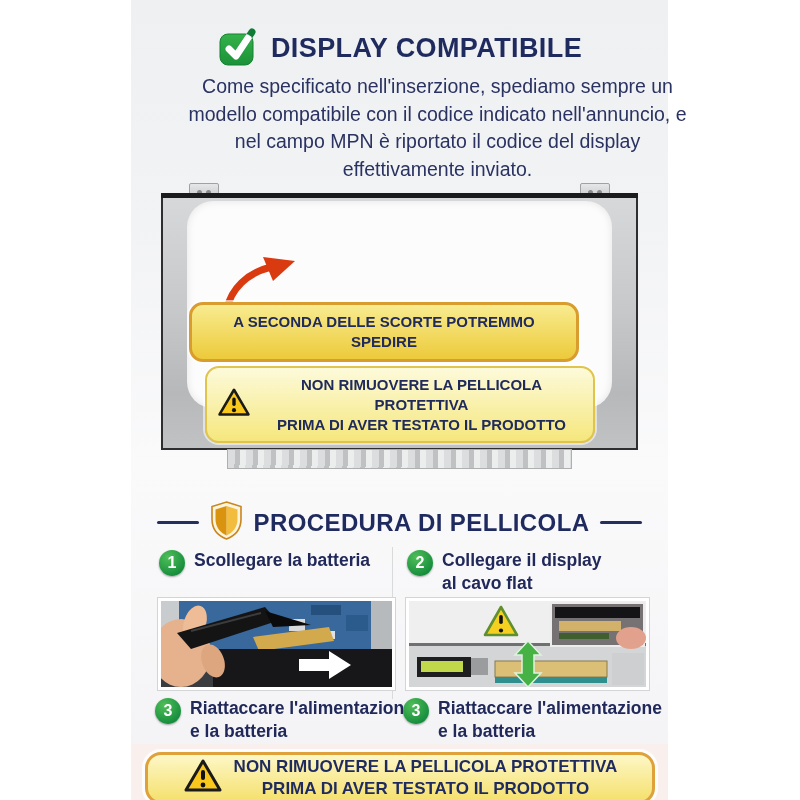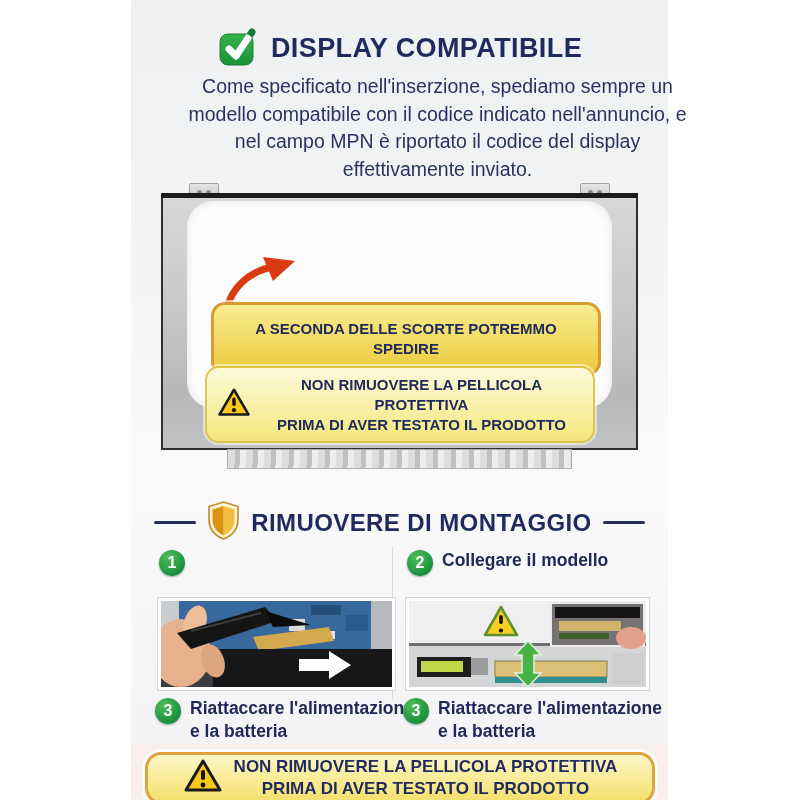--- a/index.html
+++ b/index.html
@@ -24,21 +24,21 @@
   .panel-topbar { position:absolute; top:10px; left:0; right:0; height:7px; background:#1b1b1d; }
   .panel-body { position:absolute; top:15px; left:0; right:0; height:252px;
                 background:linear-gradient(180deg,#d6d8da 0%,#c6c8ca 45%,#b6b8ba 78%,#c0c2c4 100%);
                 border:2px solid #2e2e30; border-top:none; }
   .panel-inner { position:absolute; top:3px; left:24px; right:24px; bottom:40px; background:#fcfcfd;
                  border-radius:26px; box-shadow:inset 0 0 8px rgba(0,0,0,.10); }
   .foil { position:absolute; left:66px; top:266px; width:345px; height:20px;
           background:repeating-linear-gradient(92deg,#dcdddf 0 7px,#c0c1c3 7px 12px,#eceded 12px 18px);
           border:1px solid #adafb1; }
 
-  .label-stock { position:absolute; top:119px; left:50px; width:390px; padding:14px 8px; text-align:center;
+  .label-stock { position:absolute; top:119px; left:28px; width:390px; padding:7px 8px; text-align:center;
                  border:3px solid #d99c2e; border-radius:14px; background:linear-gradient(180deg,#f8ec90,#ecca3a);
                  box-shadow:0 0 0 2px rgba(255,255,255,.65); }
   .label-stock div { font-size:15px; font-weight:bold; color:#202b5c; line-height:1.32; }
   .label-film { position:absolute; top:183px; left:44px; width:390px; padding:7px 10px;
                 border:2px solid #e0c44c; border-radius:14px; background:linear-gradient(180deg,#fdfada,#f5e77d);
                 display:flex; align-items:center; justify-content:center; gap:9px;
                 box-shadow:0 0 0 2px rgba(255,255,255,.55); }
   .label-film .txt { text-align:center; font-size:15px; font-weight:bold; color:#202b5c; line-height:1.32; }
   .red-arrow { position:absolute; left:52px; top:72px; }
 
@@ -143,36 +143,38 @@
 
     <div class="proc-heading">
       <span class="h-line"></span>
       <span>
         <svg width="33" height="39" viewBox="0 0 33 39">
           <path d="M16.5 1 L31 5.5 V18 C31 28.5 24.5 35 16.5 38 C8.5 35 2 28.5 2 18 V5.5 Z" fill="#fdf4dd" stroke="#c8861d" stroke-width="1.6"></path>
           <path d="M16.5 5 L27.5 8.5 V18 C27.5 26.5 22.5 31.8 16.5 34.4 Z" fill="#f2bc3e"></path>
           <path d="M16.5 5 L5.5 8.5 V18 C5.5 26.5 10.5 31.8 16.5 34.4 Z" fill="#d9930f"></path>
         </svg>
       </span>
-      <span class="proc-title">RIMUOVERE DI MONTAGGIO</span>
+      <span class="proc-title">PROCEDURA DI PELLICOLA</span>
       <span class="h-line"></span>
     </div>
 
     <div class="v-divider"></div>
 
     <div class="step step-1">
       <span class="badge">1</span>
       <span class="step-text">
+        <div>Scollegare la batteria</div>
       </span>
     </div>
 
     <div class="step step-2">
       <span class="badge">2</span>
       <span class="step-text">
-        <div>Collegare il modello</div>
+        <div>Collegare il display</div>
+        <div>al cavo flat</div>
       </span>
     </div>
 
     <div class="photo photo-left">
       <svg width="231" height="86" viewBox="0 0 231 86">
         <rect x="0" y="0" width="231" height="86" fill="#c9ccce"></rect>
         <rect x="18" y="0" width="213" height="52" fill="#38689c"></rect>
         <rect x="150" y="4" width="30" height="10" fill="#254f7d"></rect>
         <rect x="128" y="18" width="16" height="12" fill="#d8dadc"></rect>
         <rect x="185" y="14" width="22" height="16" fill="#2b5a8c"></rect>

